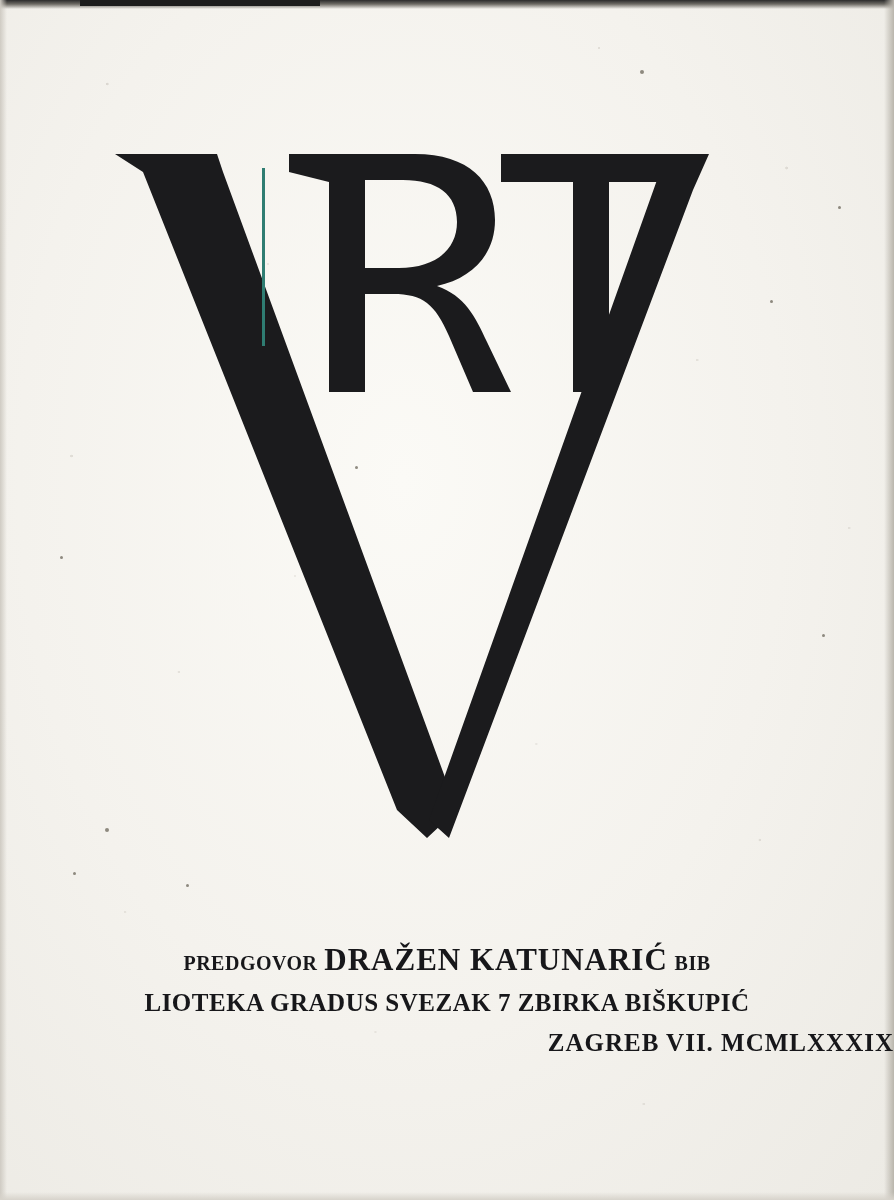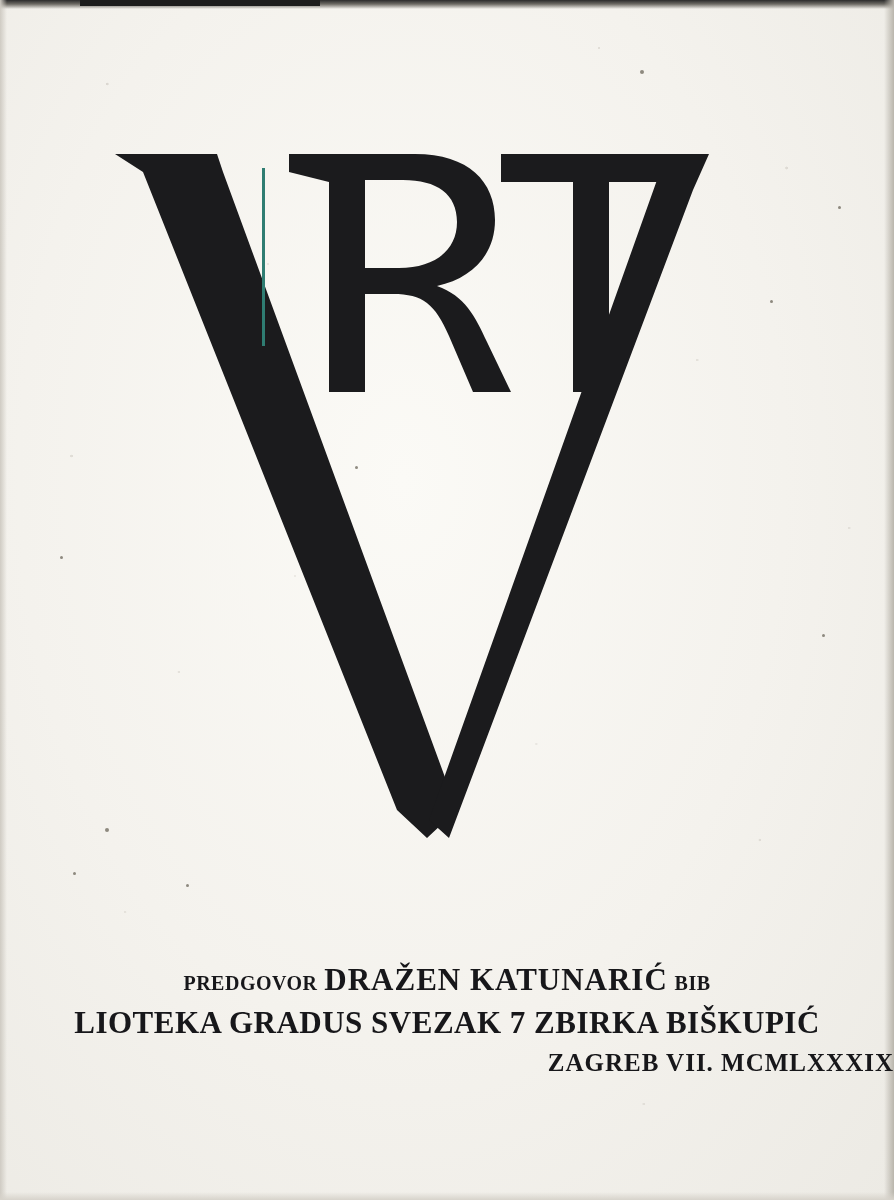--- a/index.html
+++ b/index.html
@@ -94,35 +94,35 @@
     top: 168px;
     width: 3px;
     height: 178px;
     background: #2f7d72;
   }
 
   
   .imprint {
     position: absolute;
     left: 0; right: 0;
-    top: 960px;
+    top: 940px;
     text-align: center;
     color: #17171a;
     font-family: "Liberation Serif", serif;
   }
   .imprint-line {
     display: block;
     font-weight: 700;
     letter-spacing: .5px;
     white-space: nowrap;
   }
   .line1 { font-size: 25px; line-height: 40px; }
   .line1 .sm { font-size: 20px; letter-spacing: .5px; }
   .line1 .lg { font-size: 31px; letter-spacing: 1px; }
-  .line2 { font-size: 31px; line-height: 40px; }
+  .line2 { font-size: 25px; line-height: 40px; }
   .line3 { font-size: 25px; line-height: 40px; letter-spacing: 1px; text-align: right; }
 
   .speck {
     position: absolute;
     background: #6b655a;
     border-radius: 50%;
     opacity: .75;
   }
 </style>
 </head>

